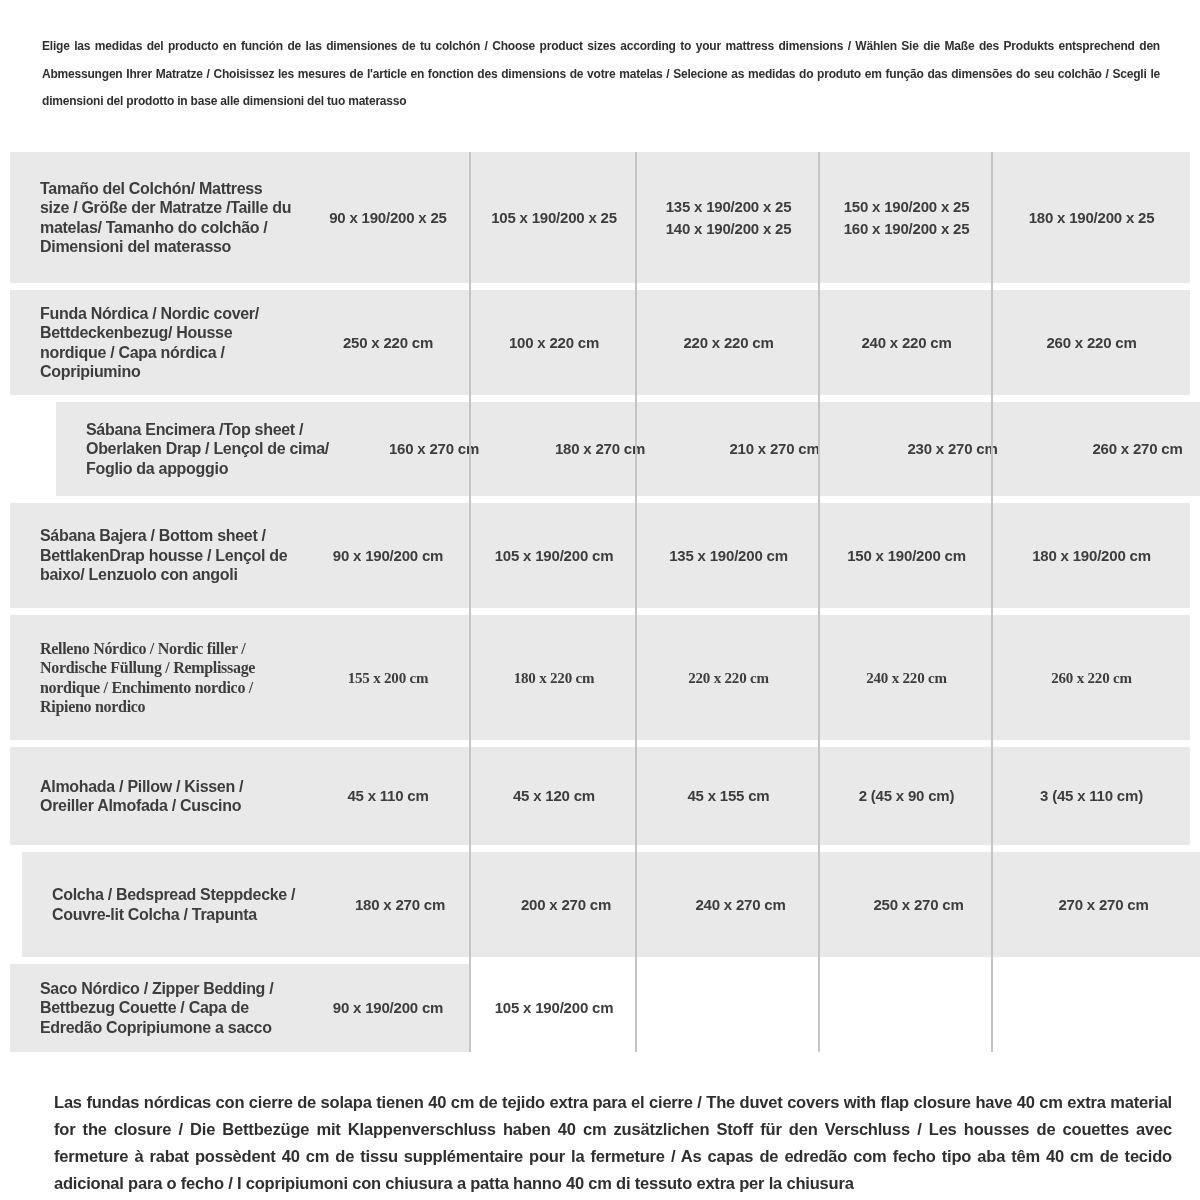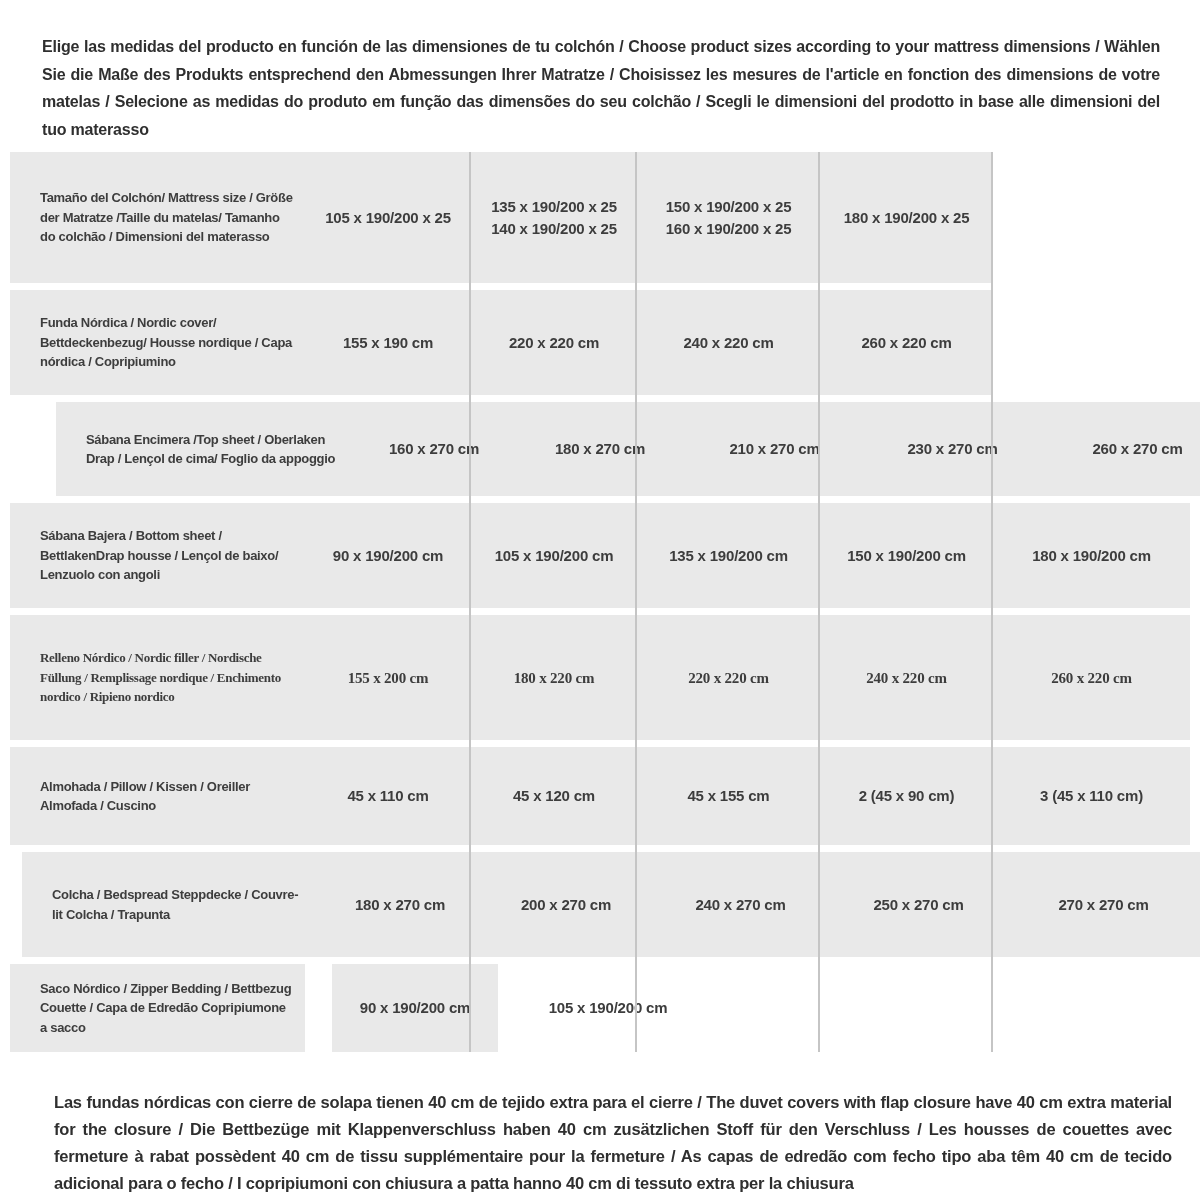--- a/index.html
+++ b/index.html
@@ -11,54 +11,54 @@
   }
   html,body{margin:0;padding:0;}
   body{
     width:1200px;height:1200px;background:var(--page-bg);
     font-family:"Liberation Sans", sans-serif;
     position:relative;overflow:hidden;
     -webkit-font-smoothing:antialiased;
   }
   .intro{
     position:absolute;left:42px;top:33px;width:1118px;
-    font-size:16px;font-weight:bold;line-height:27.5px;
+    font-size:12px;font-weight:bold;line-height:27.5px;
     color:var(--text-dark);text-align:justify;margin:0;
     letter-spacing:-0.2px;
   }
   .size-table{
     position:absolute;left:10px;top:152px;width:1180px;
   }
   .rows .row{
     display:grid;
     grid-template-columns:295px 166px 166px 183px 173px 197px;
     margin-bottom:7px;
   }
-  .rows .row:last-child{margin-bottom:0;gap:27px;}
+  .rows .row:last-child{margin-bottom:0;}
   .rows .row:nth-child(1){height:131px;}
   .rows .row:nth-child(2){height:105px;}
   .rows .row:nth-child(3){height:94px;padding-left:46px;}
   .rows .row:nth-child(4){height:105px;}
   .rows .row:nth-child(5){height:125px;font-family:Liberation Serif, serif;}
   .rows .row:nth-child(6){height:98px;}
   .rows .row:nth-child(7){height:105px;padding-left:12px;}
   .rows .row:nth-child(8){height:88px;}
   .cell{
     background:var(--row-bg);
     display:flex;flex-direction:column;
     align-items:center;justify-content:center;
     text-align:center;
     color:var(--text-table);font-weight:bold;
   }
   .cell.blank{background:var(--page-bg);}
   .label-cell{
     align-items:flex-start;justify-content:center;
     text-align:left;
     padding:6px 10px 6px 30px;box-sizing:border-box;
-    font-size:13px;line-height:19.5px;
+    font-size:16px;line-height:19.5px;
     letter-spacing:-0.3px;
   }
   .value-cell{
     font-size:15px;line-height:22px;
     padding:0 4px;box-sizing:border-box;
     letter-spacing:-0.2px;
   }
   .vsep{
     position:absolute;top:0;bottom:0;width:2px;
     background:var(--sep);z-index:2;
@@ -77,38 +77,44 @@
 </head>
 <body>
 
 <p class="intro">Elige las medidas del producto en función de las dimensiones de tu colchón / Choose product sizes according to your mattress dimensions / Wählen Sie die Maße des Produkts entsprechend den Abmessungen Ihrer Matratze / Choisissez les mesures de l'article en fonction des dimensions de votre matelas / Selecione as medidas do produto em função das dimensões do seu colchão / Scegli le dimensioni del prodotto in base alle dimensioni del tuo materasso</p>
 
 <div class="size-table">
   <div class="rows">
       <div class="row">
         <div class="cell label-cell">Tamaño del Colchón/ Mattress size / Größe der Matratze /Taille du matelas/ Tamanho do colchão / Dimensioni del materasso</div>
         <div class="cell value-cell">
+          <div>90 x 190/200 x 25</div>
+        </div>
+        <div class="cell value-cell">
           <div>105 x 190/200 x 25</div>
         </div>
         <div class="cell value-cell">
           <div>135 x 190/200 x 25</div>
           <div>140 x 190/200 x 25</div>
         </div>
         <div class="cell value-cell">
           <div>150 x 190/200 x 25</div>
           <div>160 x 190/200 x 25</div>
         </div>
         <div class="cell value-cell">
           <div>180 x 190/200 x 25</div>
         </div>
       </div>
       <div class="row">
         <div class="cell label-cell">Funda Nórdica / Nordic cover/ Bettdeckenbezug/ Housse nordique / Capa nórdica / Copripiumino</div>
         <div class="cell value-cell">
-          <div>155 x 190 cm</div>
+          <div>250 x 220 cm</div>
+        </div>
+        <div class="cell value-cell">
+          <div>100 x 220 cm</div>
         </div>
         <div class="cell value-cell">
           <div>220 x 220 cm</div>
         </div>
         <div class="cell value-cell">
           <div>240 x 220 cm</div>
         </div>
         <div class="cell value-cell">
           <div>260 x 220 cm</div>
         </div>

